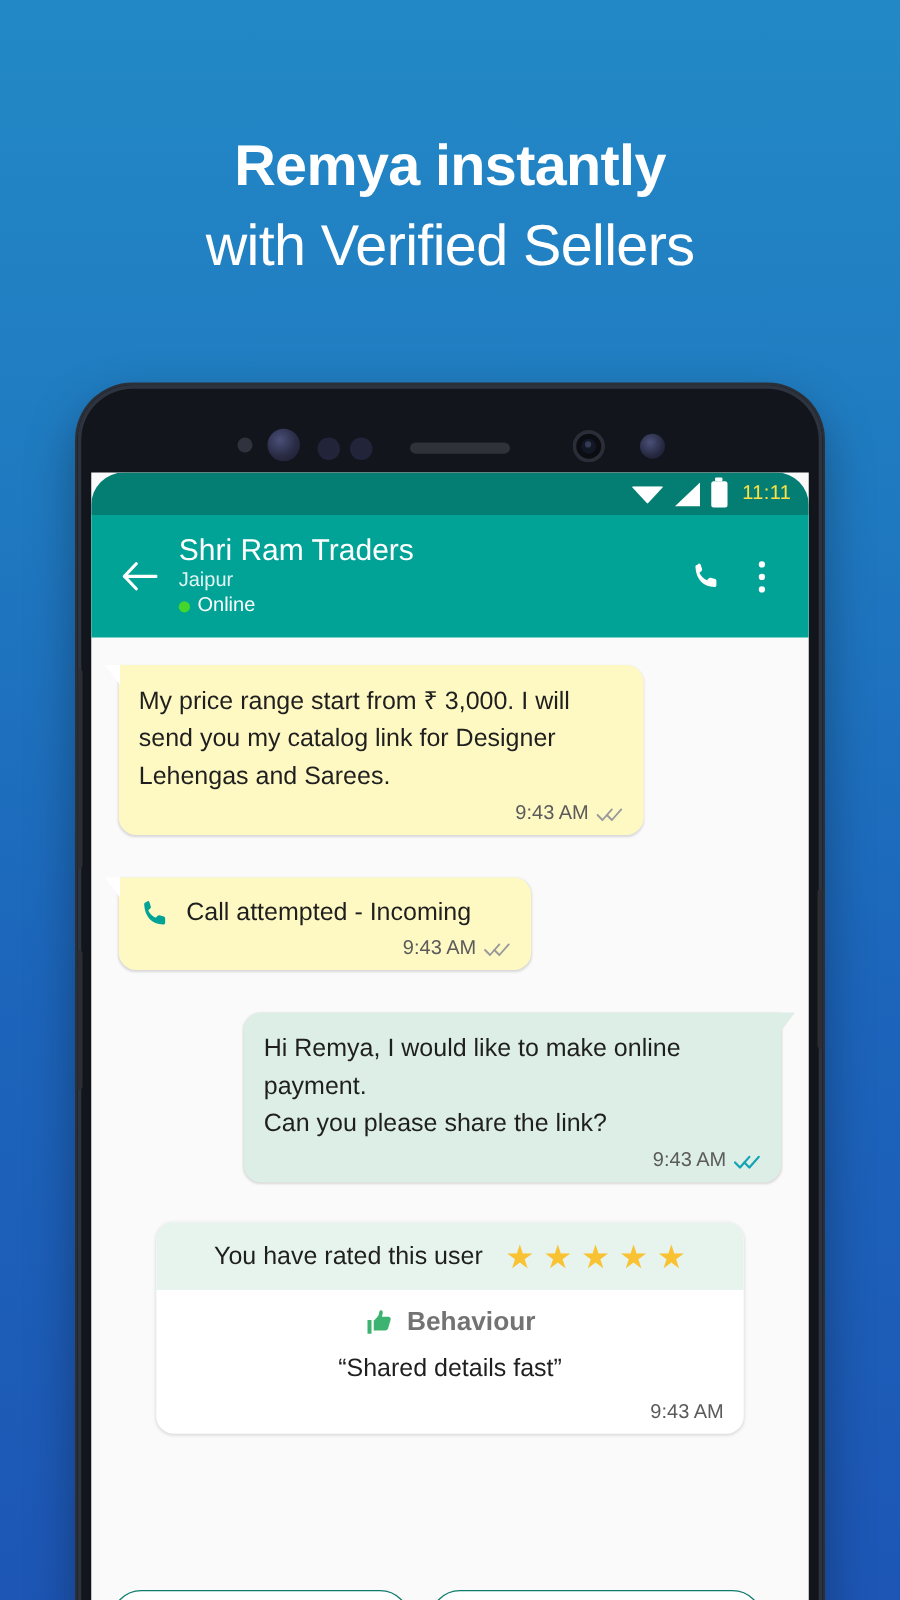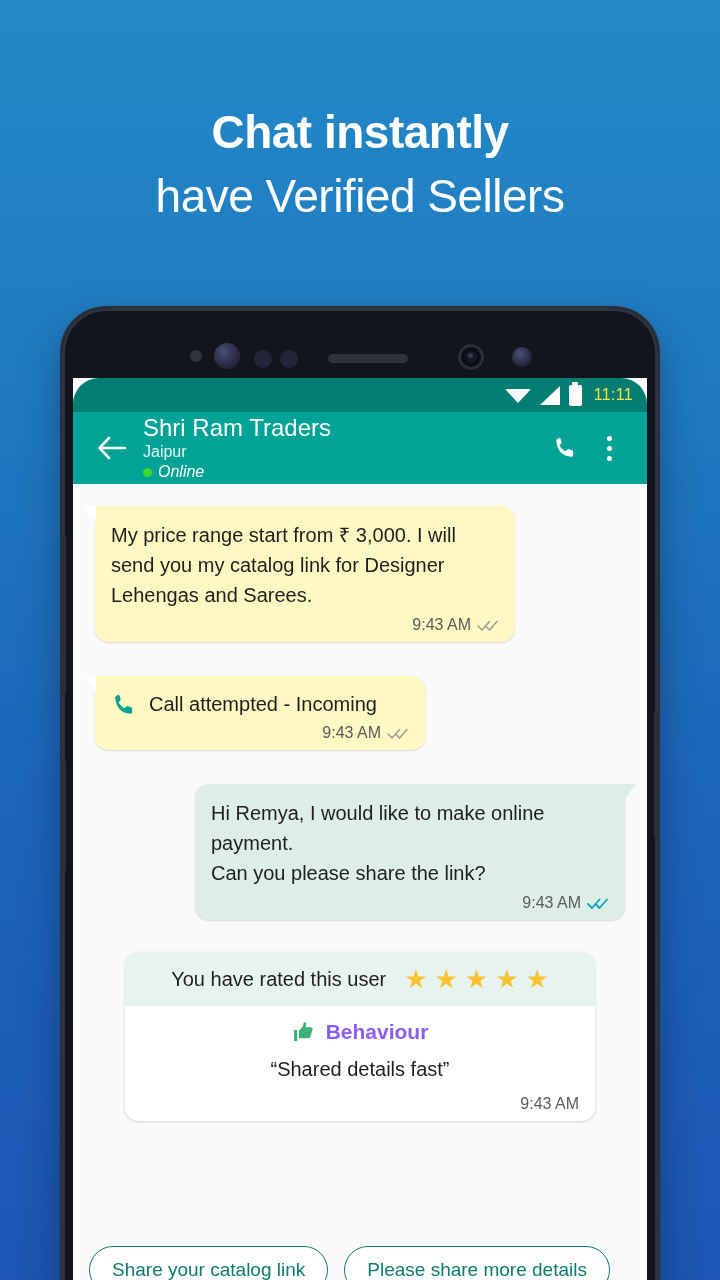--- a/index.html
+++ b/index.html
@@ -69,28 +69,28 @@
              border-right:13px solid transparent; border-top:14px solid #fff;
              border-radius:2px; margin-top:2px; }
   .ic-signal { width:0; height:0; border-left:20px solid transparent;
                border-bottom:19px solid #fff; margin-top:1px; }
   .ic-batt { width:13px; height:21px; background:#fff; border-radius:2px; position:relative; }
   .ic-batt::before { content:""; position:absolute; top:-3px; left:3.5px;
                      width:6px; height:3px; background:#fff; border-radius:1px; }
   .clock { color:#fde047; font-size:16px; letter-spacing:0.3px; margin-left:3px; }
 
   
-  .appbar { height:72px; background:#00a396; display:flex; align-items:center; padding:12px 16px; }
+  .appbar { height:98px; background:#00a396; display:flex; align-items:center; padding:12px 16px; }
   .back { width:44px; height:44px; display:flex; align-items:center; justify-content:center;
           flex:0 0 auto; }
   .back svg { display:block; }
   .titles { flex:1 1 auto; padding-left:10px; min-width:0; }
   .t-name { color:#fff; font-size:24px; line-height:28px; white-space:nowrap; }
   .t-loc  { color:#e3f5f2; font-size:16px; line-height:20px; }
-  .t-on   { display:flex; align-items:center; gap:6px;font-style:italic; }
+  .t-on   { display:flex; align-items:center; gap:6px; }
   .dot-online { width:9px; height:9px; border-radius:50%; background:#44d62c; }
   .t-on span  { color:#ffffff; font-size:16px; line-height:20px; }
   .ab-icon { width:44px; height:44px; display:flex; align-items:center; justify-content:center;
              flex:0 0 auto; }
   .kebab { display:flex; flex-direction:column; gap:5px; align-items:center; }
   .kebab i { width:5px; height:5px; border-radius:50%; background:#fff; display:block; }
 
   
   .chat { padding:22px 0 0 0; position:relative; height:820px; }
 
@@ -129,36 +129,36 @@
   .rowc { padding:0 22px; display:flex; justify-content:center; }
   .ratecard { width:470px; border-radius:14px; overflow:hidden;
               box-shadow:0 1px 3px rgba(0,0,0,0.16); background:#fff; }
   .rate-head { background:#e7f4ee; display:flex; align-items:center;
                justify-content:center; gap:18px; padding:14px 10px; }
   .rate-head .rt { font-size:20px; color:#1f1f1f; }
   .stars { display:flex; gap:7px; }
   .star { color:#f9c233; font-size:26px; line-height:26px; }
   .rate-body { padding:14px 16px 8px 16px; text-align:center; }
   .beh { display:flex; align-items:center; justify-content:center; gap:10px; }
-  .beh-label { font-size:21px; font-weight:bold; color:#8b5cf6; }
+  .beh-label { font-size:21px; font-weight:bold; color:#737373; }
   .quote { font-size:20px; color:#1f1f1f; margin-top:14px; }
   .rate-time { text-align:right; font-size:16px; color:#5b5b5b; margin-top:14px; }
 
   
   .chips { position:absolute; left:0; right:0; bottom:0; display:flex; gap:16px;
            padding:0 16px 10px 16px; }
   .chip { border:1.5px solid #0f7b6c; color:#0f7b6c; background:#fff;
           border-radius:26px; font-size:19px; padding:12px 22px; white-space:nowrap; } .sp16 { height:32px; } .sp20 { height:34px; }
 </style>
 </head>
 <body>
 
 <div class="headline">
-  <div class="l1">Chat instantly</div>
-  <div class="l2">have Verified Sellers</div>
+  <div class="l1">Remya instantly</div>
+  <div class="l2">with Verified Sellers</div>
 </div>
 
 <div class="phone">
   <div class="phone-inner-ring"></div>
 
   <div class="bezel">
     <span class="sensor s1"></span>
     <span class="sensor s2"></span>
     <span class="sensor s3"></span>
     <span class="sensor s4"></span>

